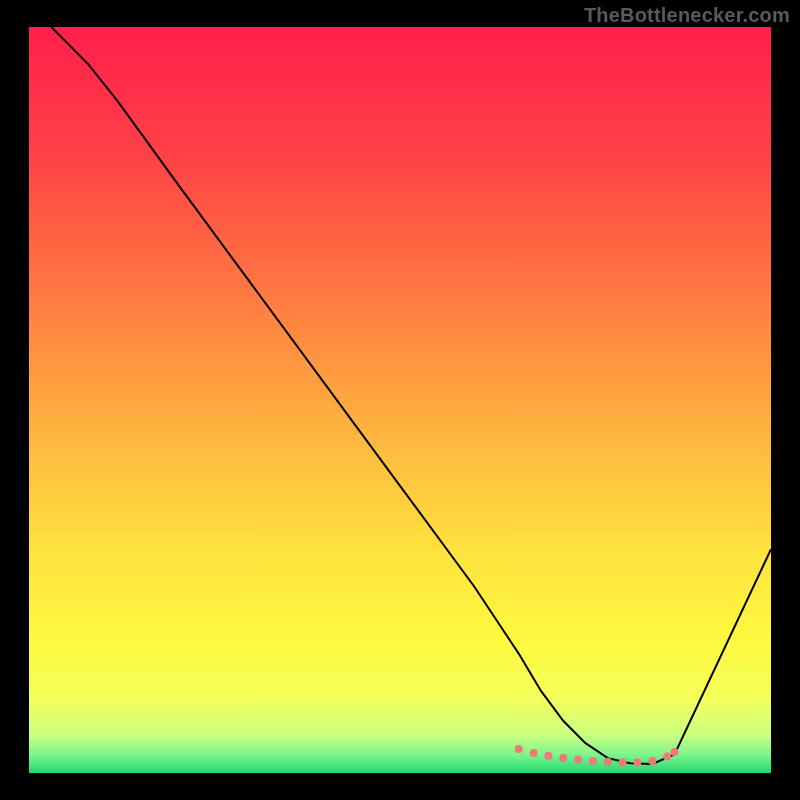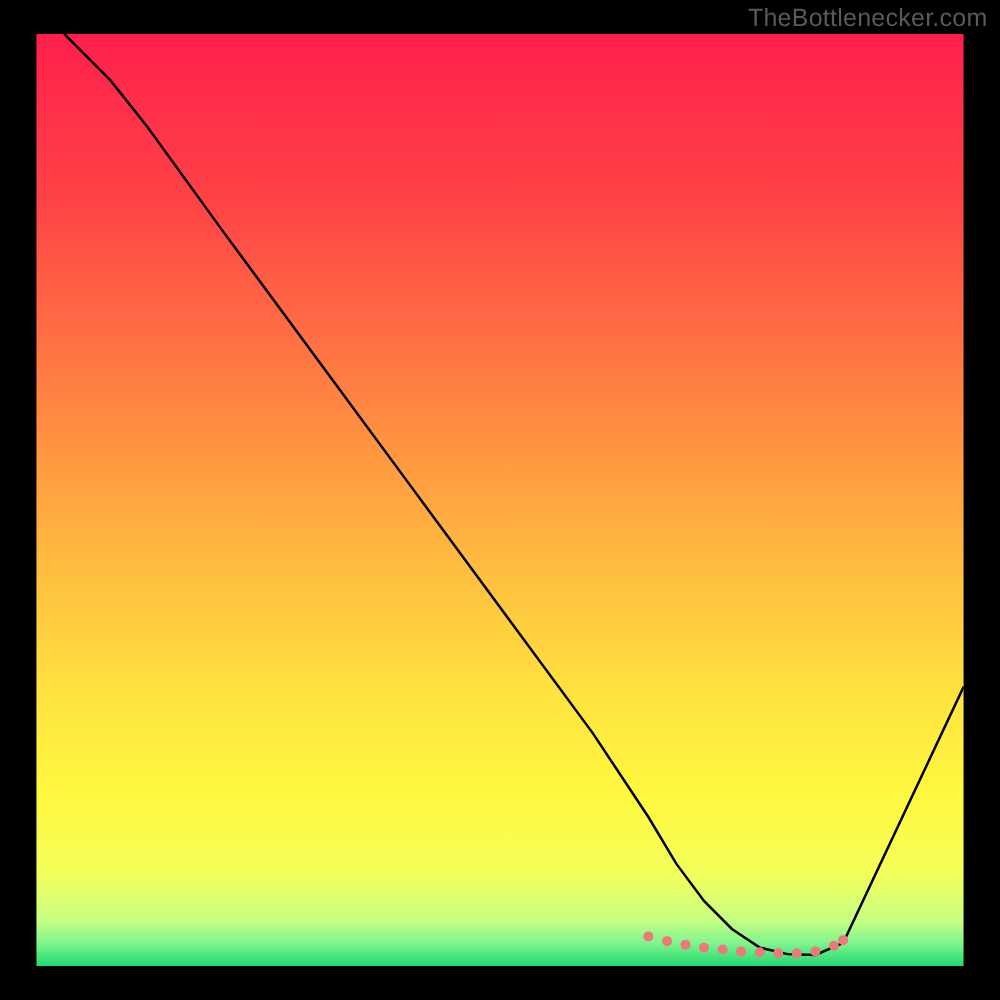--- a/index.html
+++ b/index.html
@@ -16,21 +16,21 @@
     width: 800px;
     height: 800px;
     background: #000;
   }
   .watermark {
     position: absolute;
     top: 4px;
     right: 10px;
     color: #5a5a5a;
     font-size: 20px;
-    font-weight: 400;
+    font-weight: 700;
     letter-spacing: 0.2px;
     z-index: 10;
   }
   .plot-frame {
     position: absolute;
     left: 29px;
     top: 27px;
     width: 742px;
     height: 746px;
     background: #000;

